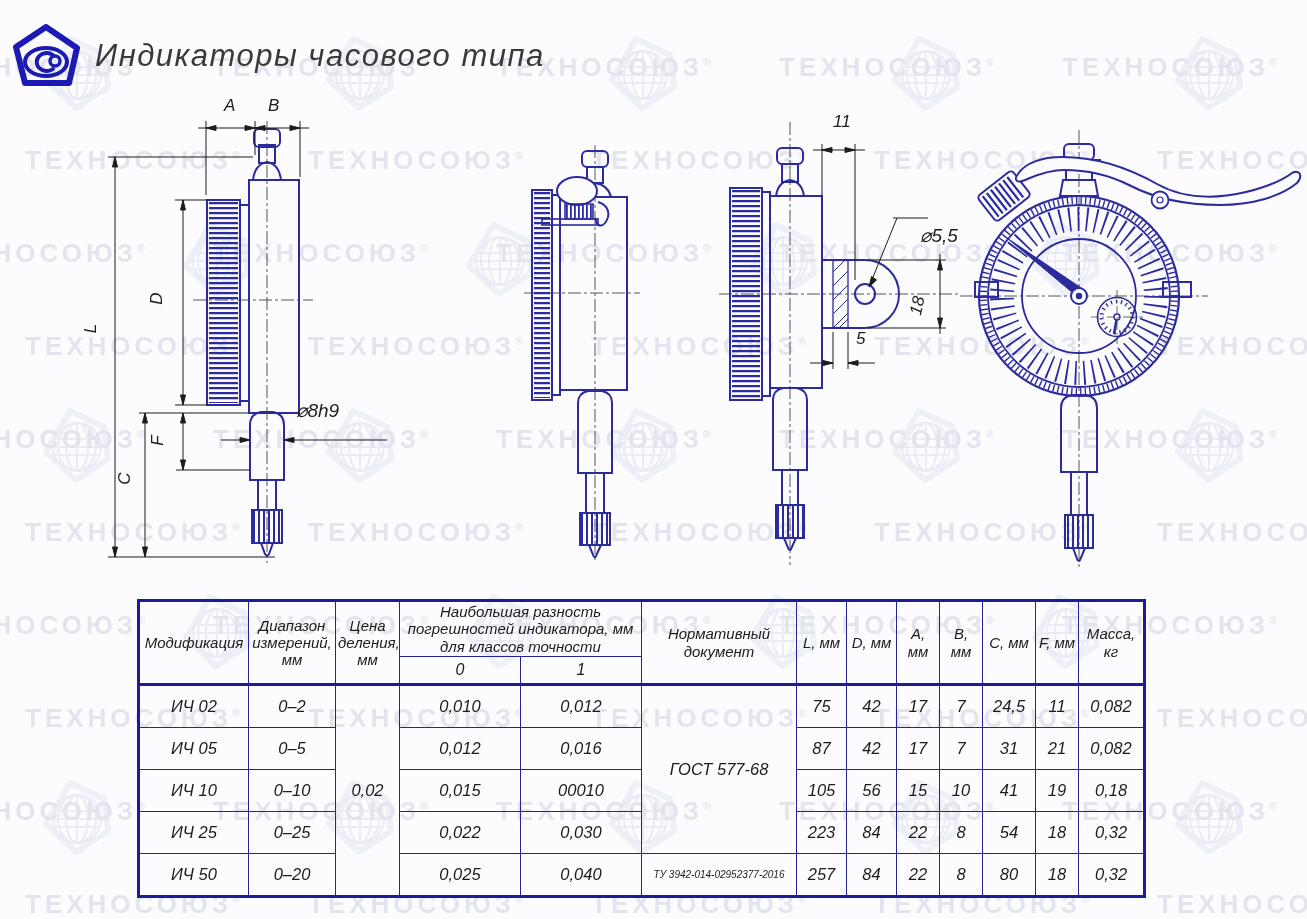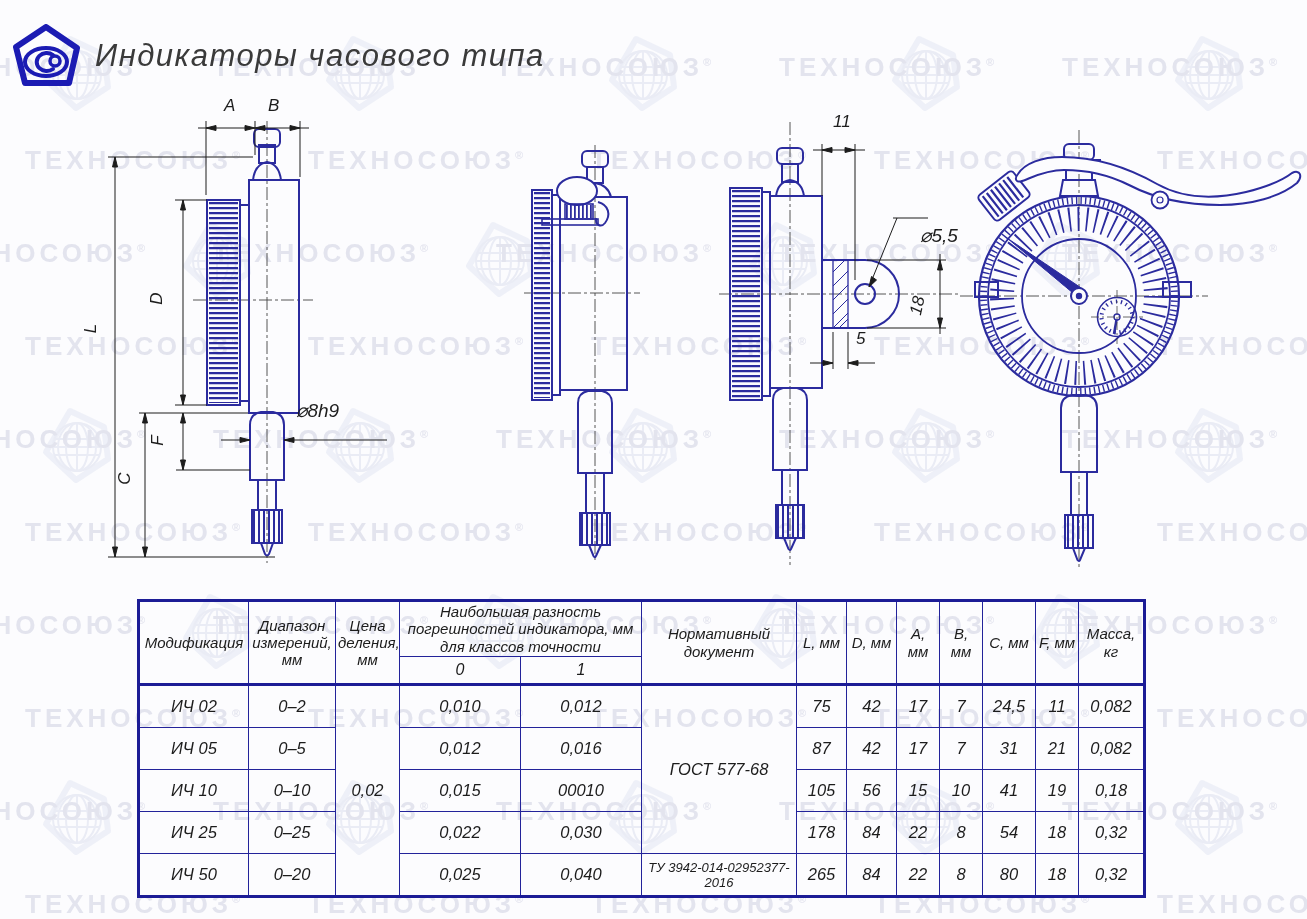--- a/index.html
+++ b/index.html
@@ -45,21 +45,21 @@
   .spec-table th,.spec-table td{
     border:1.5px solid #23239a;text-align:center;vertical-align:middle;
     font-style:italic;color:#1c1c1c;padding:1px 2px;background:transparent;
   }
   .spec-table thead th{font-weight:normal;font-size:15px;line-height:1.15;}
   .spec-table thead tr.h1 th{height:52px;}
   .spec-table thead tr.h2 th{height:24px;font-size:16px;}
   .spec-table thead tr.h2 th, .spec-table tbody tr:first-child td{border-top-width:1.5px;}
   .spec-table thead{border-bottom:3px solid #1c1c96;}
   .spec-table tbody td{font-size:16.5px;height:39px;}
-  .spec-table td.tu{font-size:13px;letter-spacing:0;font-style:italic;}
+  .spec-table td.tu{font-size:10px;letter-spacing:0;font-style:italic;}
 </style>
 </head>
 <body>
 
 <div class="page">
 
   <div id="wm-layer">
       <div class="wm-globe" style="left: 38px; top: 35px;"><svg width="78" height="78" viewBox="0 0 78 78">
           <path d="M32,4 L66,20 L70,52 L38,73 L8,45 Z" stroke="#eaecf5" stroke-width="6" stroke-linejoin="round" fill="none" opacity="0.75"></path>
           <g stroke="#eaecf5" stroke-width="2" fill="none">
@@ -687,35 +687,35 @@
           <td>10</td>
           <td>41</td>
           <td>19</td>
           <td>0,18</td>
         </tr>
         <tr>
           <td>ИЧ 25</td>
           <td>0–25</td>
           <td>0,022</td>
           <td>0,030</td>
-          <td>178</td>
+          <td>223</td>
           <td>84</td>
           <td>22</td>
           <td>8</td>
           <td>54</td>
           <td>18</td>
           <td>0,32</td>
         </tr>
         <tr>
           <td>ИЧ 50</td>
           <td>0–20</td>
           <td>0,025</td>
           <td>0,040</td>
           <td class="tu">ТУ 3942-014-02952377-2016</td>
-          <td>265</td>
+          <td>257</td>
           <td>84</td>
           <td>22</td>
           <td>8</td>
           <td>80</td>
           <td>18</td>
           <td>0,32</td>
         </tr>
       </tbody>
     </table>
 

